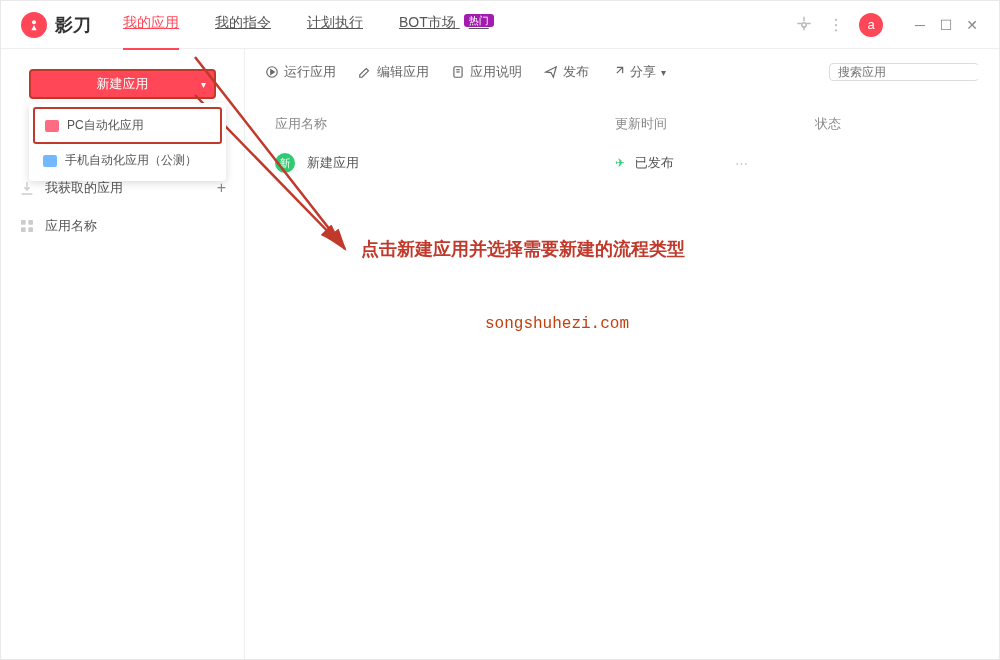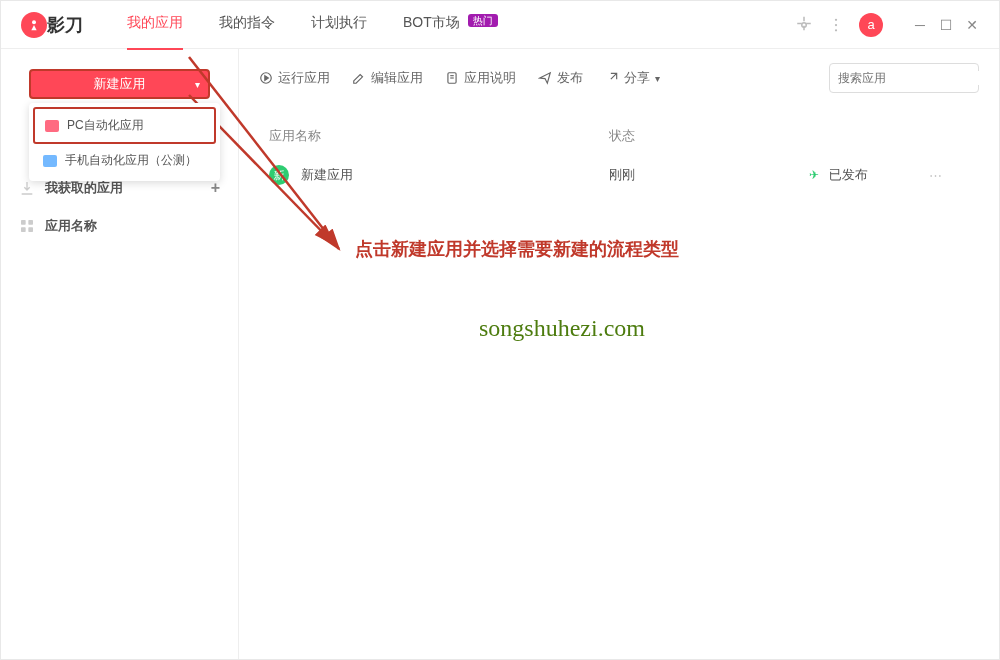--- a/index.html
+++ b/index.html
@@ -1,26 +1,26 @@
 <!DOCTYPE html>
 <html><head>
   <meta charset="utf-8">
   <style>
     * { margin: 0; padding: 0; box-sizing: border-box; font-family: "Microsoft YaHei", -apple-system, sans-serif; }
     body { width: 1000px; height: 660px; background: #fff; border: 1px solid #e8e8e8; overflow: hidden; position: relative; }
     
     
     .header { height: 48px; display: flex; align-items: center; border-bottom: 1px solid #eee; padding: 0 20px; }
-    .logo { display: flex; align-items: center; gap: 0; margin-right: 44px; }
+    .logo { display: flex; align-items: center; gap: 8px; margin-right: 32px; }
     .logo-icon { width: 26px; height: 26px; background: #ff4757; border-radius: 50%; display: flex; align-items: center; justify-content: center; }
     .logo-icon svg { width: 16px; height: 16px; }
     .logo-text { font-size: 18px; font-weight: 600; color: #333; }
     
     .nav-tabs { display: flex; gap: 36px; flex: 1; }
-    .nav-tab { font-size: 14px; color: #555; cursor: pointer; position: relative; padding-bottom: 4px; }
+    .nav-tab { font-size: 14px; color: #555; cursor: pointer; position: relative; padding-bottom: 4px; text-decoration: underline; }
     .nav-tab.active { color: #ff4757; }
     .nav-tab.active::after { content: ''; position: absolute; bottom: -14px; left: 0; right: 0; height: 2px; background: #ff4757; }
     .nav-tab-badge { background: #a21caf; color: #fff; font-size: 10px; padding: 1px 5px; border-radius: 3px; margin-left: 4px; vertical-align: top; }
     
     .header-actions { display: flex; align-items: center; gap: 14px; }
     .header-icon { width: 18px; height: 18px; color: #bbb; cursor: pointer; }
     .avatar { width: 24px; height: 24px; background: #ff4757; color: #fff; border-radius: 50%; display: flex; align-items: center; justify-content: center; font-size: 13px; cursor: pointer; }
     .window-controls { display: flex; gap: 12px; margin-left: 16px; }
     .win-btn { width: 14px; height: 14px; color: #888; cursor: pointer; display: flex; align-items: center; justify-content: center; font-size: 14px; }
     
@@ -33,50 +33,50 @@
     .new-btn { background: #ff4757; color: #fff; border: 2px solid #c0392b; border-radius: 4px; height: 30px; display: flex; align-items: center; justify-content: center; font-size: 13px; cursor: pointer; position: relative; }
     .new-btn-arrow { position: absolute; right: 8px; font-size: 10px; }
     
     .dropdown-menu { position: absolute; top: 34px; left: 0; right: -10px; background: #fff; box-shadow: 0 2px 8px rgba(0,0,0,0.15); border-radius: 4px; z-index: 10; padding: 4px 0; }
     .dropdown-item { display: flex; align-items: center; gap: 8px; padding: 8px 14px; font-size: 12px; color: #555; cursor: pointer; }
     .dropdown-item.highlighted { border: 2px solid #c0392b; margin: 0 4px; border-radius: 3px; padding: 8px 10px; }
     .dropdown-icon { width: 14px; height: 12px; border-radius: 2px; }
     .dropdown-icon.pc { background: #ff6b81; }
     .dropdown-icon.mobile { background: #74b9ff; }
     
-    .sidebar-item { display: flex; align-items: center; gap: 10px; padding: 10px 8px; font-size: 13px; color: #555; cursor: pointer; margin-top: 70px; font-weight: bold; }
+    .sidebar-item { display: flex; align-items: center; gap: 10px; padding: 10px 8px; font-size: 13px; color: #555; cursor: pointer; margin-top: 70px; }
     .sidebar-item + .sidebar-item { margin-top: 0; }
     .sidebar-icon { width: 16px; height: 16px; color: #ccc; }
     .sidebar-plus { margin-left: auto; color: #888; font-size: 16px; }
     
     
     .main { flex: 1; padding: 14px 20px; position: relative; }
     .toolbar { display: flex; align-items: center; gap: 22px; font-size: 13px; color: #666; }
     .toolbar-item { display: flex; align-items: center; gap: 5px; cursor: pointer; }
     .toolbar-icon { width: 14px; height: 14px; }
     .toolbar-spacer { flex: 1; }
-    .search-box { border: 1px solid #ddd; border-radius: 4px; height: 30px; width: 150px; display: flex; align-items: center; padding: 0 8px; gap: 6px; }
+    .search-box { border: 1px solid #ddd; border-radius: 4px; height: 18px; width: 150px; display: flex; align-items: center; padding: 0 8px; gap: 6px; }
     .search-input { border: none; outline: none; flex: 1; font-size: 12px; color: #666; }
     .search-icon { width: 13px; height: 13px; color: #aaa; }
     
     .table-header { display: flex; margin-top: 34px; font-size: 13px; color: #888; padding: 0 10px; }
     .col-name { flex: 0 0 340px; }
     .col-time { flex: 0 0 200px; }
     .col-status { flex: 0 0 120px; }
     .col-actions { flex: 0 0 40px; }
     
     .table-row { display: flex; align-items: center; margin-top: 20px; font-size: 13px; color: #555; padding: 0 10px; }
     .row-badge { width: 20px; height: 20px; background: #2ecc71; color: #fff; border-radius: 50%; display: flex; align-items: center; justify-content: center; font-size: 11px; margin-right: 12px; }
     .status-icon { color: #2ecc71; margin-right: 6px; font-size: 12px; }
     .more-dots { color: #bbb; cursor: pointer; }
     
     
     .annotation-arrow { position: absolute; pointer-events: none; }
     .annotation-text { position: absolute; color: #c0392b; font-weight: 700; font-size: 18px; pointer-events: none; }
-    .watermark { position: absolute; color: #4d7c0f; font-size: 24px; font-family: Liberation Serif, serif; pointer-events: none; }
+    .watermark { position: absolute; color: #c2410c; font-size: 16px; font-family: Liberation Mono, monospace; pointer-events: none; }
   </style>
 </head>
 <body>
 
 <div class="header">
   <div class="logo">
     <div class="logo-icon">
       <svg viewBox="0 0 24 24" fill="#fff">
           <circle cx="12" cy="8" r="3"></circle>
           <path d="M12 12 L8 20 L16 20 Z"></path>
@@ -193,29 +193,29 @@
         <input class="search-input" placeholder="搜索应用" style="">
         <svg class="search-icon" viewBox="0 0 24 24" fill="none" stroke="currentColor" stroke-width="2">
             <circle cx="10" cy="10" r="7"></circle>
             <line x1="21" y1="21" x2="15" y2="15"></line>
           </svg>
       </div>
     </div>
 
     <div class="table-header">
       <div class="col-name">应用名称</div>
+      <div class="col-time">更新时间</div>
       <div class="col-status">状态</div>
     </div>
 
     <div class="table-row">
       <div class="col-name" style="display:flex;align-items:center;">
         <div class="row-badge">新</div>
         <span>新建应用</span>
       </div>
-      <div class="col-time">刚刚</div>
       <div class="col-status">
         <span class="status-icon">✈</span>
         <span>已发布</span>
       </div>
       <div class="col-actions more-dots">⋯</div>
     </div>
 
     <svg class="annotation-arrow" style="top:-10px;left:-60px;width:300px;height:250px;">
       <defs>
           <marker id="ah" markerWidth="10" markerHeight="10" refX="8" refY="3" orient="auto">

